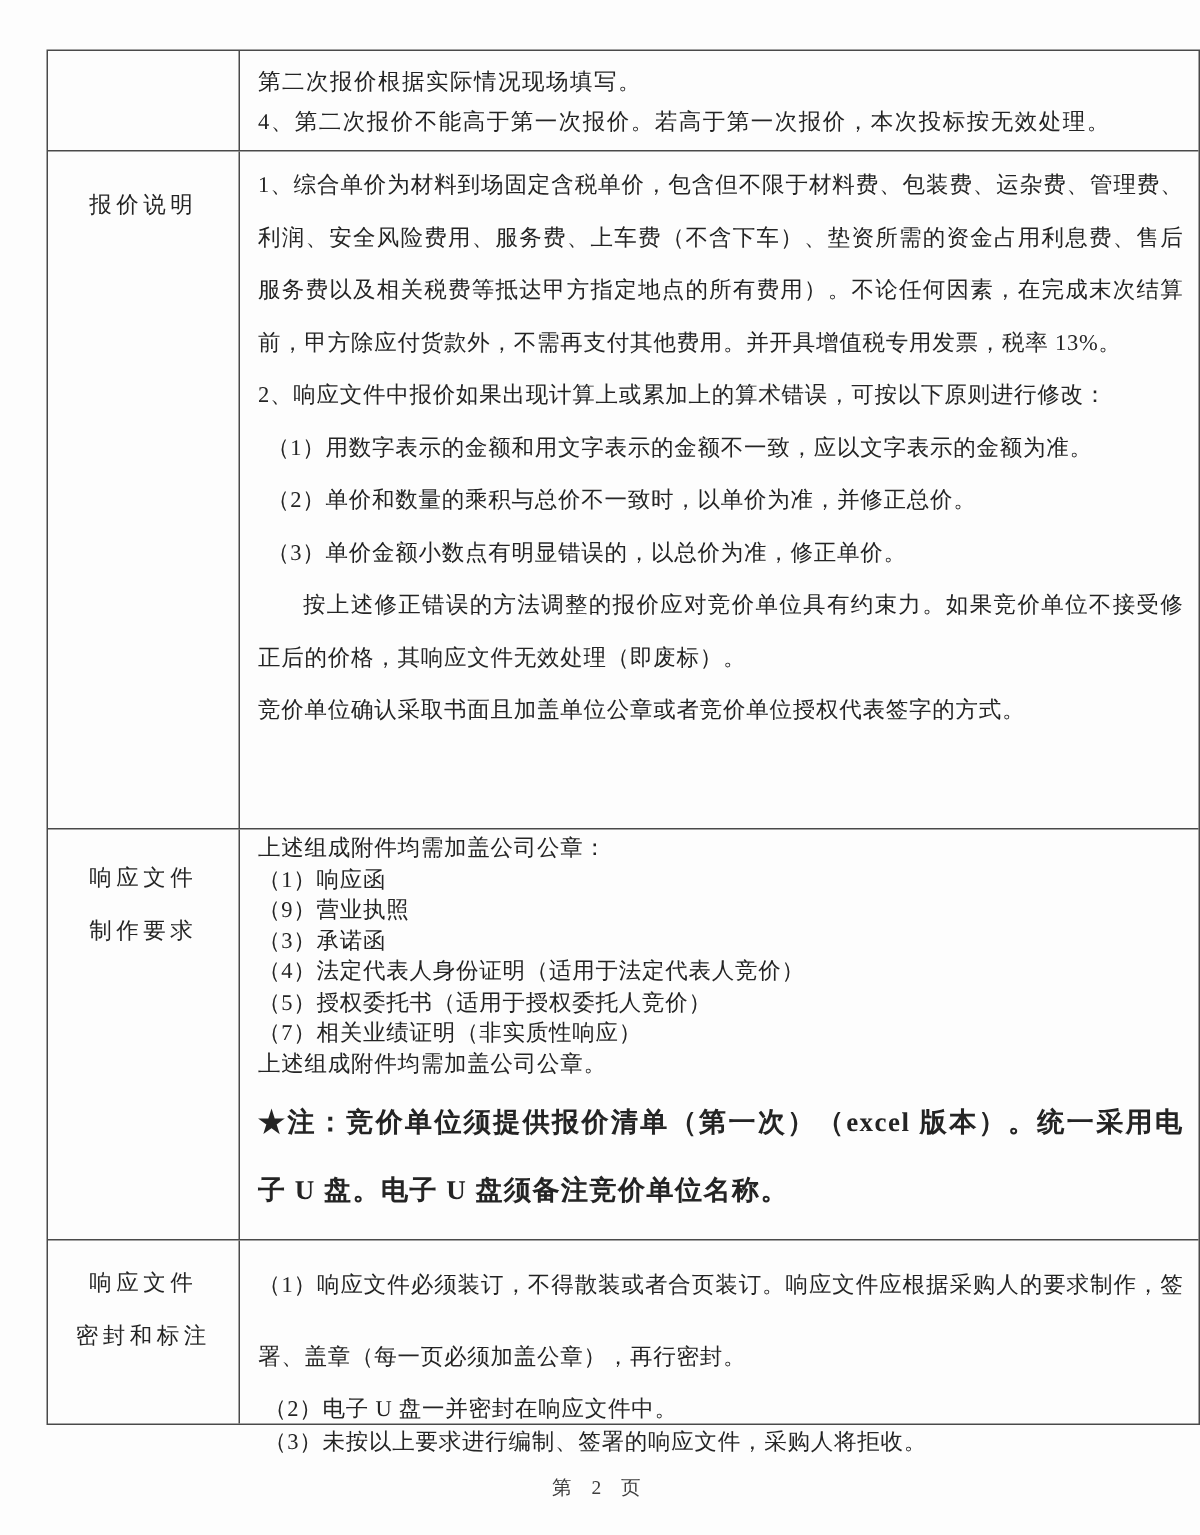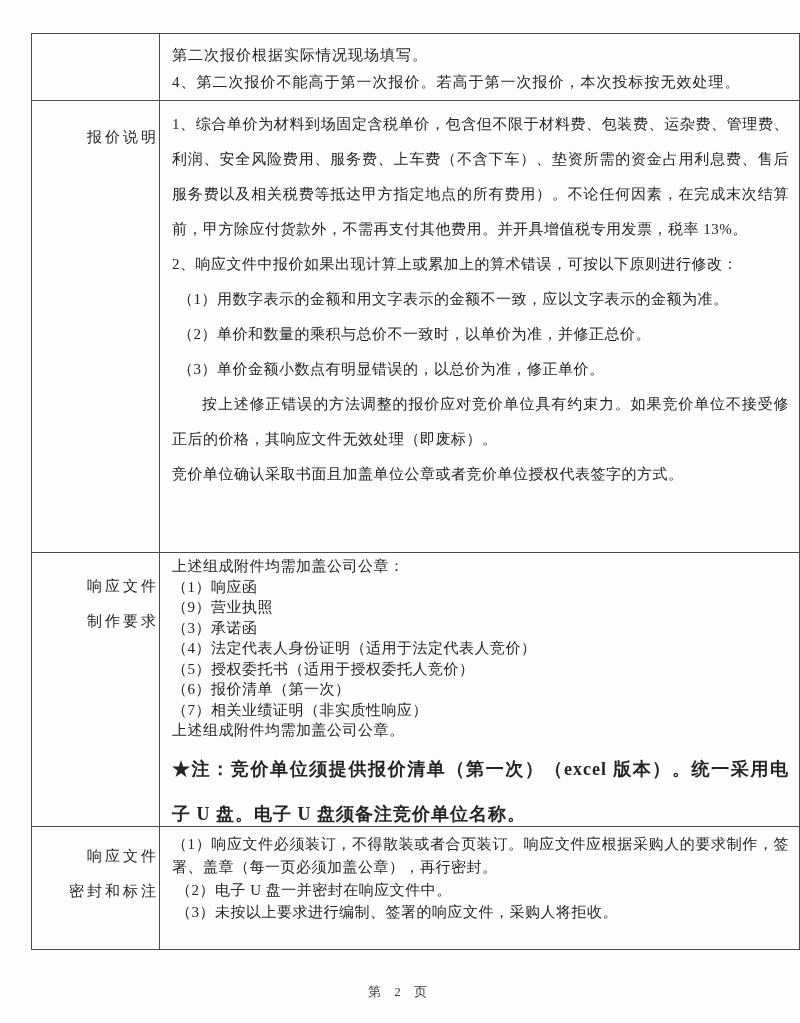--- a/index.html
+++ b/index.html
@@ -18,21 +18,21 @@
     position:absolute;
     left:31px; top:33px;
     width:769px;
     border:1px solid #4a4a4a;
   }
   .row { display:flex; border-bottom:1px solid #4a4a4a; }
   .row:last-child { border-bottom:none; }
   .label-cell {
     width:128px; flex:0 0 128px;
     border-right:1px solid #4a4a4a;
-    text-align:right;
+    text-align:center;
     font-size:15px;
     letter-spacing:3px;
   }
   .label-cell .lbl { display:block; line-height:35px; }
   .content-cell { flex:1; padding:0 10px 0 12px; min-width:0; }
 
   
   .row-1 { height:67px; }
   .row-1 .content-cell { padding-top:8px; }
   .row-1 p { font-size:15px; line-height:27px; letter-spacing:1px; }
@@ -57,21 +57,21 @@
     font-size:18px; font-weight:bold;
     line-height:45px; letter-spacing:1px;
     margin-top:6px; text-align:justify;
   }
 
   
   .row-4 { height:122px; }
   .row-4 .label-cell { padding-top:12px; }
   .row-4 .content-cell { padding-top:6px; }
   .row-4 p { font-size:15px; letter-spacing:0.5px; text-align:justify; }
-  .row-4 p.wide { line-height:23px; }
+  .row-4 p.wide { line-height:48px; }
   .row-4 p.tight { line-height:22px; padding-left:4px; }
   .row-4 p.first-tight { margin-top:0; }
 
   .footer {
     position:absolute;
     left:0; right:0; top:983px;
     text-align:center;
     font-size:13px;
     letter-spacing:5px;
     color:#3d3d3d;
@@ -112,21 +112,20 @@
         <span class="lbl">响应文件</span>
         <span class="lbl">制作要求</span>
       </div>
       <div class="content-cell">
         <p>上述组成附件均需加盖公司公章：</p>
         <p>（1）响应函</p>
         <p>（9）营业执照</p>
         <p>（3）承诺函</p>
         <p>（4）法定代表人身份证明（适用于法定代表人竞价）</p>
         <p>（5）授权委托书（适用于授权委托人竞价）</p>
-        <p>（6）报价清单（第一次）</p>
         <p>（7）相关业绩证明（非实质性响应）</p>
         <p>上述组成附件均需加盖公司公章。</p>
         <p class="note">★注：竞价单位须提供报价清单（第一次）（excel 版本）。统一采用电子 U 盘。电子 U 盘须备注竞价单位名称。</p>
       </div>
     </div>
 
     <div class="row row-4">
       <div class="label-cell">
         <span class="lbl">响应文件</span>
         <span class="lbl">密封和标注</span>

